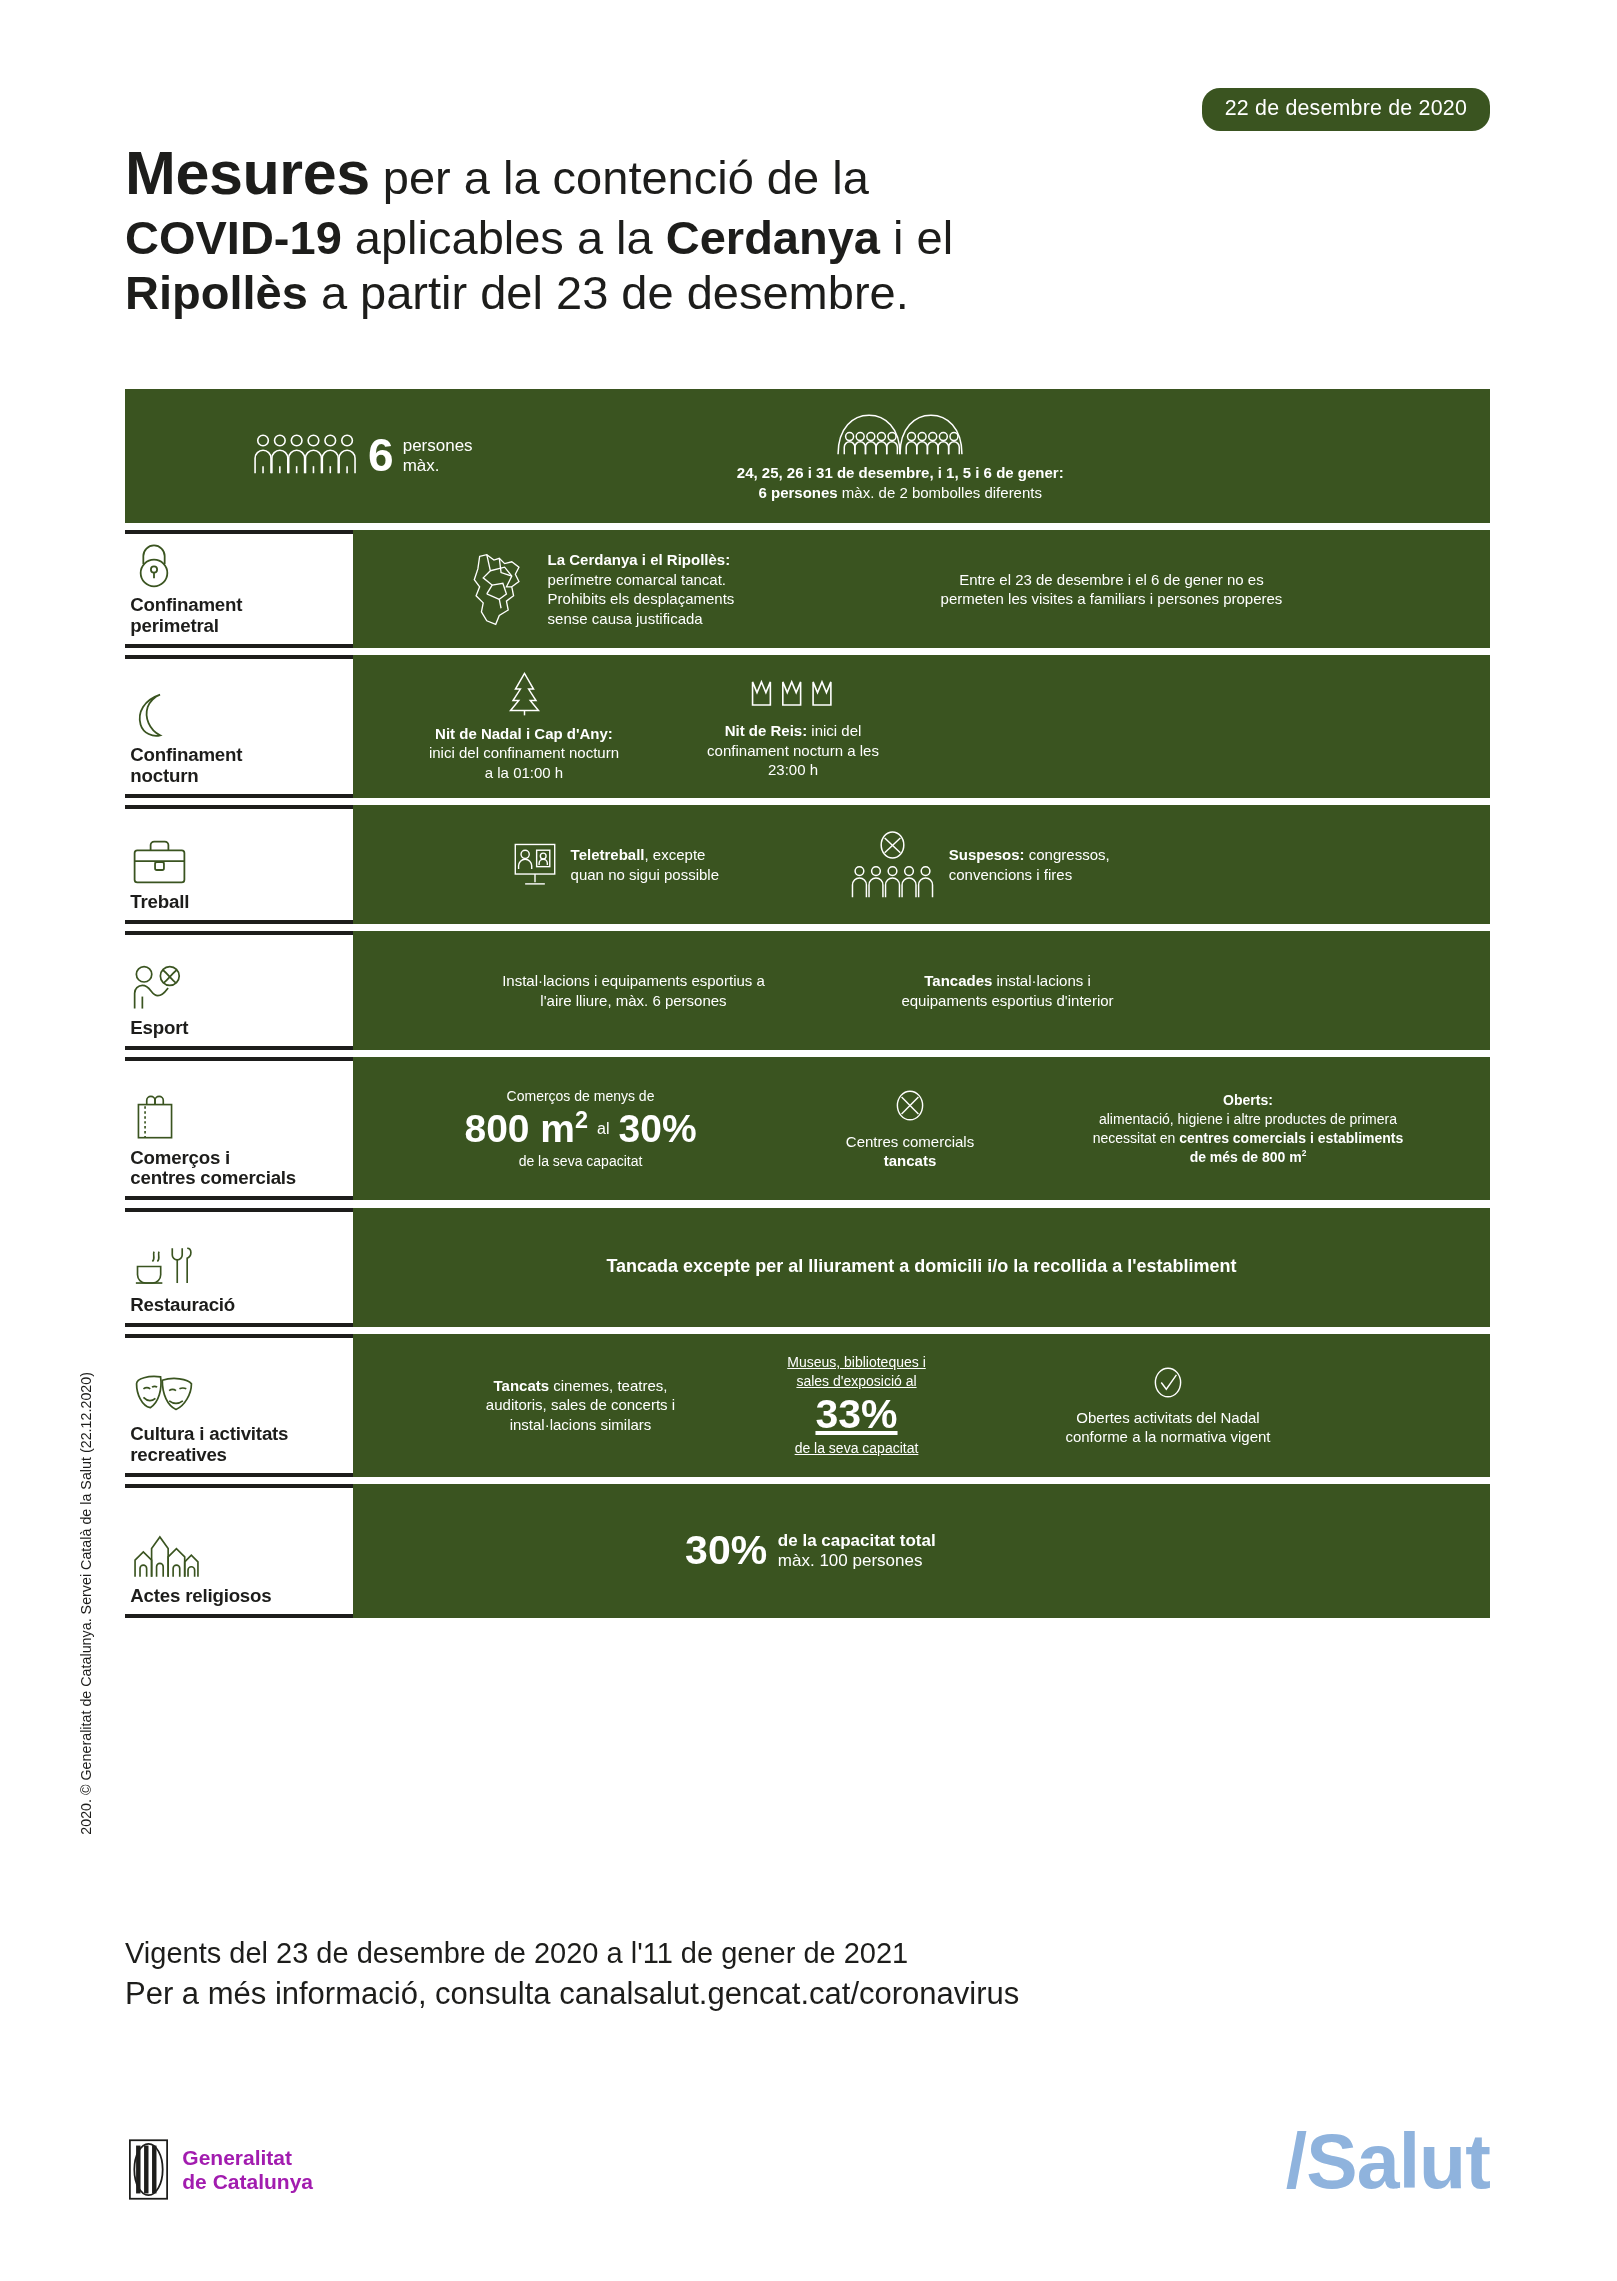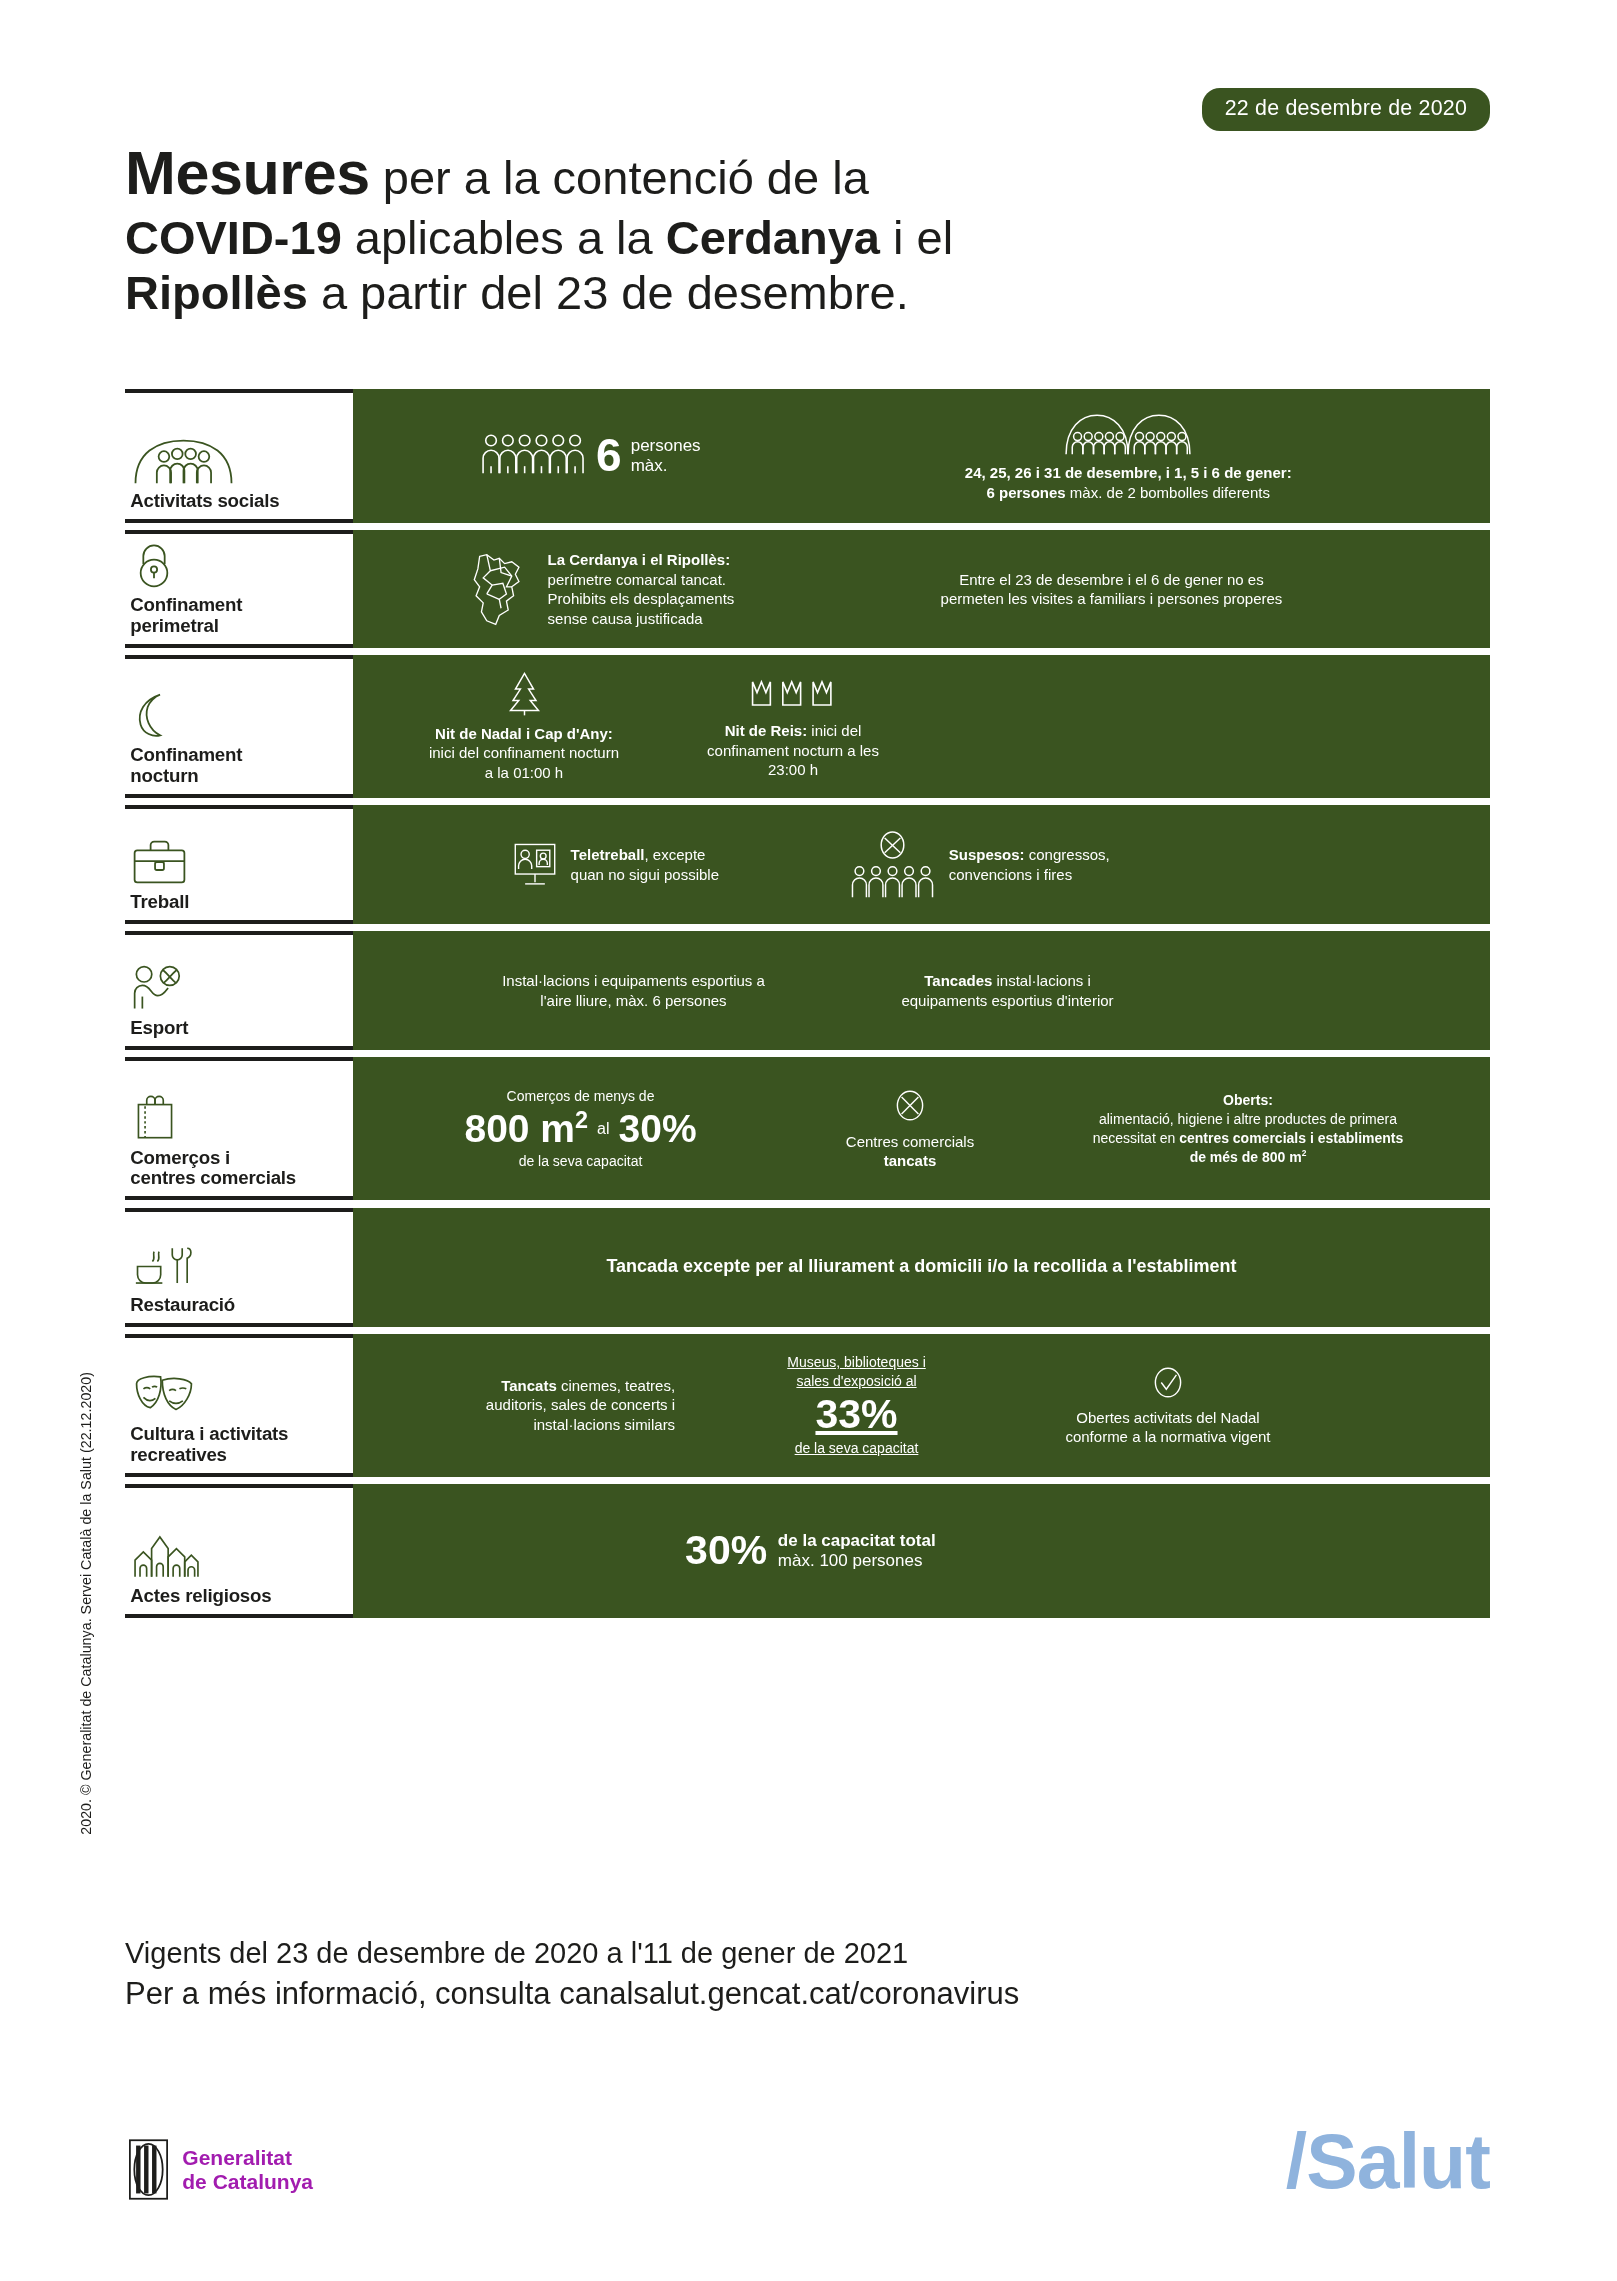--- a/index.html
+++ b/index.html
@@ -111,21 +111,21 @@
   .r-esport .c2 { margin-left: 98px; width: 267px; }
 
   .r-com .green { justify-content: flex-start; }
   .r-com .c1 { margin-left: 76px; width: 267px; }
   .r-com .c2 { margin-left: 107px; width: 178px; }
   .r-com .c3 { margin-left: 62px; width: 374px; }
 
   .r-rest .green { justify-content: center; }
 
   .r-cult .green { justify-content: flex-start; }
-  .r-cult .c1 { margin-left: 98px; width: 223px; text-align: right; }
+  .r-cult .c1 { margin-left: 98px; width: 223px; }
   .r-cult .c2 { margin-left: 62px; width: 205px; text-decoration: underline; }
   .r-cult .c3 { margin-left: 80px; width: 258px; }
 
   .r-relig .green { justify-content: flex-start; }
   .r-relig .c1 { margin-left: 307px; flex-direction: row; align-items: center; gap: 10.7px; }
 
   
   .footnote { position: absolute; left: 125px; top: 1935px; width: 1372px; }
   .footnote .l1 { font-size: 29px; font-weight: 400; line-height: 1.3; }
   .footnote .l2 { font-size: 31px; font-weight: 400; line-height: 1.3; margin-top: 1.8px; }
@@ -154,38 +154,20 @@
     <span class="big">Mesures</span><span> per a la contenció de la</span><br>
     <span class="b">COVID-19</span><span> aplicables a la </span><span class="b">Cerdanya</span><span> i el</span><br>
     <span class="b">Ripollès</span><span> a partir del 23 de desembre.</span>
   </div>
 
   <div class="vcredit">2020. © Generalitat de Catalunya. Servei Català de la Salut (22.12.2020)</div>
 
   <div class="table">
 
     <div class="row r-social" style="height:134px">
-      <div class="cat">
-        <div class="cat-ico">
-          <svg width="107" height="48" viewBox="0 0 120 54" fill="none" stroke="#3a5420" stroke-width="2">
-            <path d="M6 52 C6 18 30 4 60 4 C90 4 114 18 114 52"></path>
-            <g>
-              <circle cx="38" cy="22" r="6"></circle>
-                <circle cx="53" cy="19" r="6"></circle>
-                <circle cx="68" cy="19" r="6"></circle>
-                <circle cx="83" cy="22" r="6"></circle>
-              <path d="M30 52 v-12 a8 8 0 0 1 16 0 v12"></path>
-                <path d="M45 52 v-14 a8 8 0 0 1 16 0 v14"></path>
-              <path d="M60 52 v-14 a8 8 0 0 1 16 0 v14"></path>
-                <path d="M75 52 v-12 a8 8 0 0 1 16 0 v12"></path>
-            </g>
-          </svg>
-        </div>
-        <div class="cat-label">Activitats socials</div>
-      </div>
       <div class="green">
         <div class="cell c1">
           <div class="numline">
             <span class="ico">
               <svg width="107" height="46" viewBox="0 0 120 52" fill="none" stroke="#ffffff" stroke-width="1.8">
                 <circle cx="12" cy="13" r="6"></circle>
                   <circle cx="31" cy="13" r="6"></circle>
                   <circle cx="50" cy="13" r="6"></circle>
                 <circle cx="69" cy="13" r="6"></circle>
                   <circle cx="88" cy="13" r="6"></circle>

